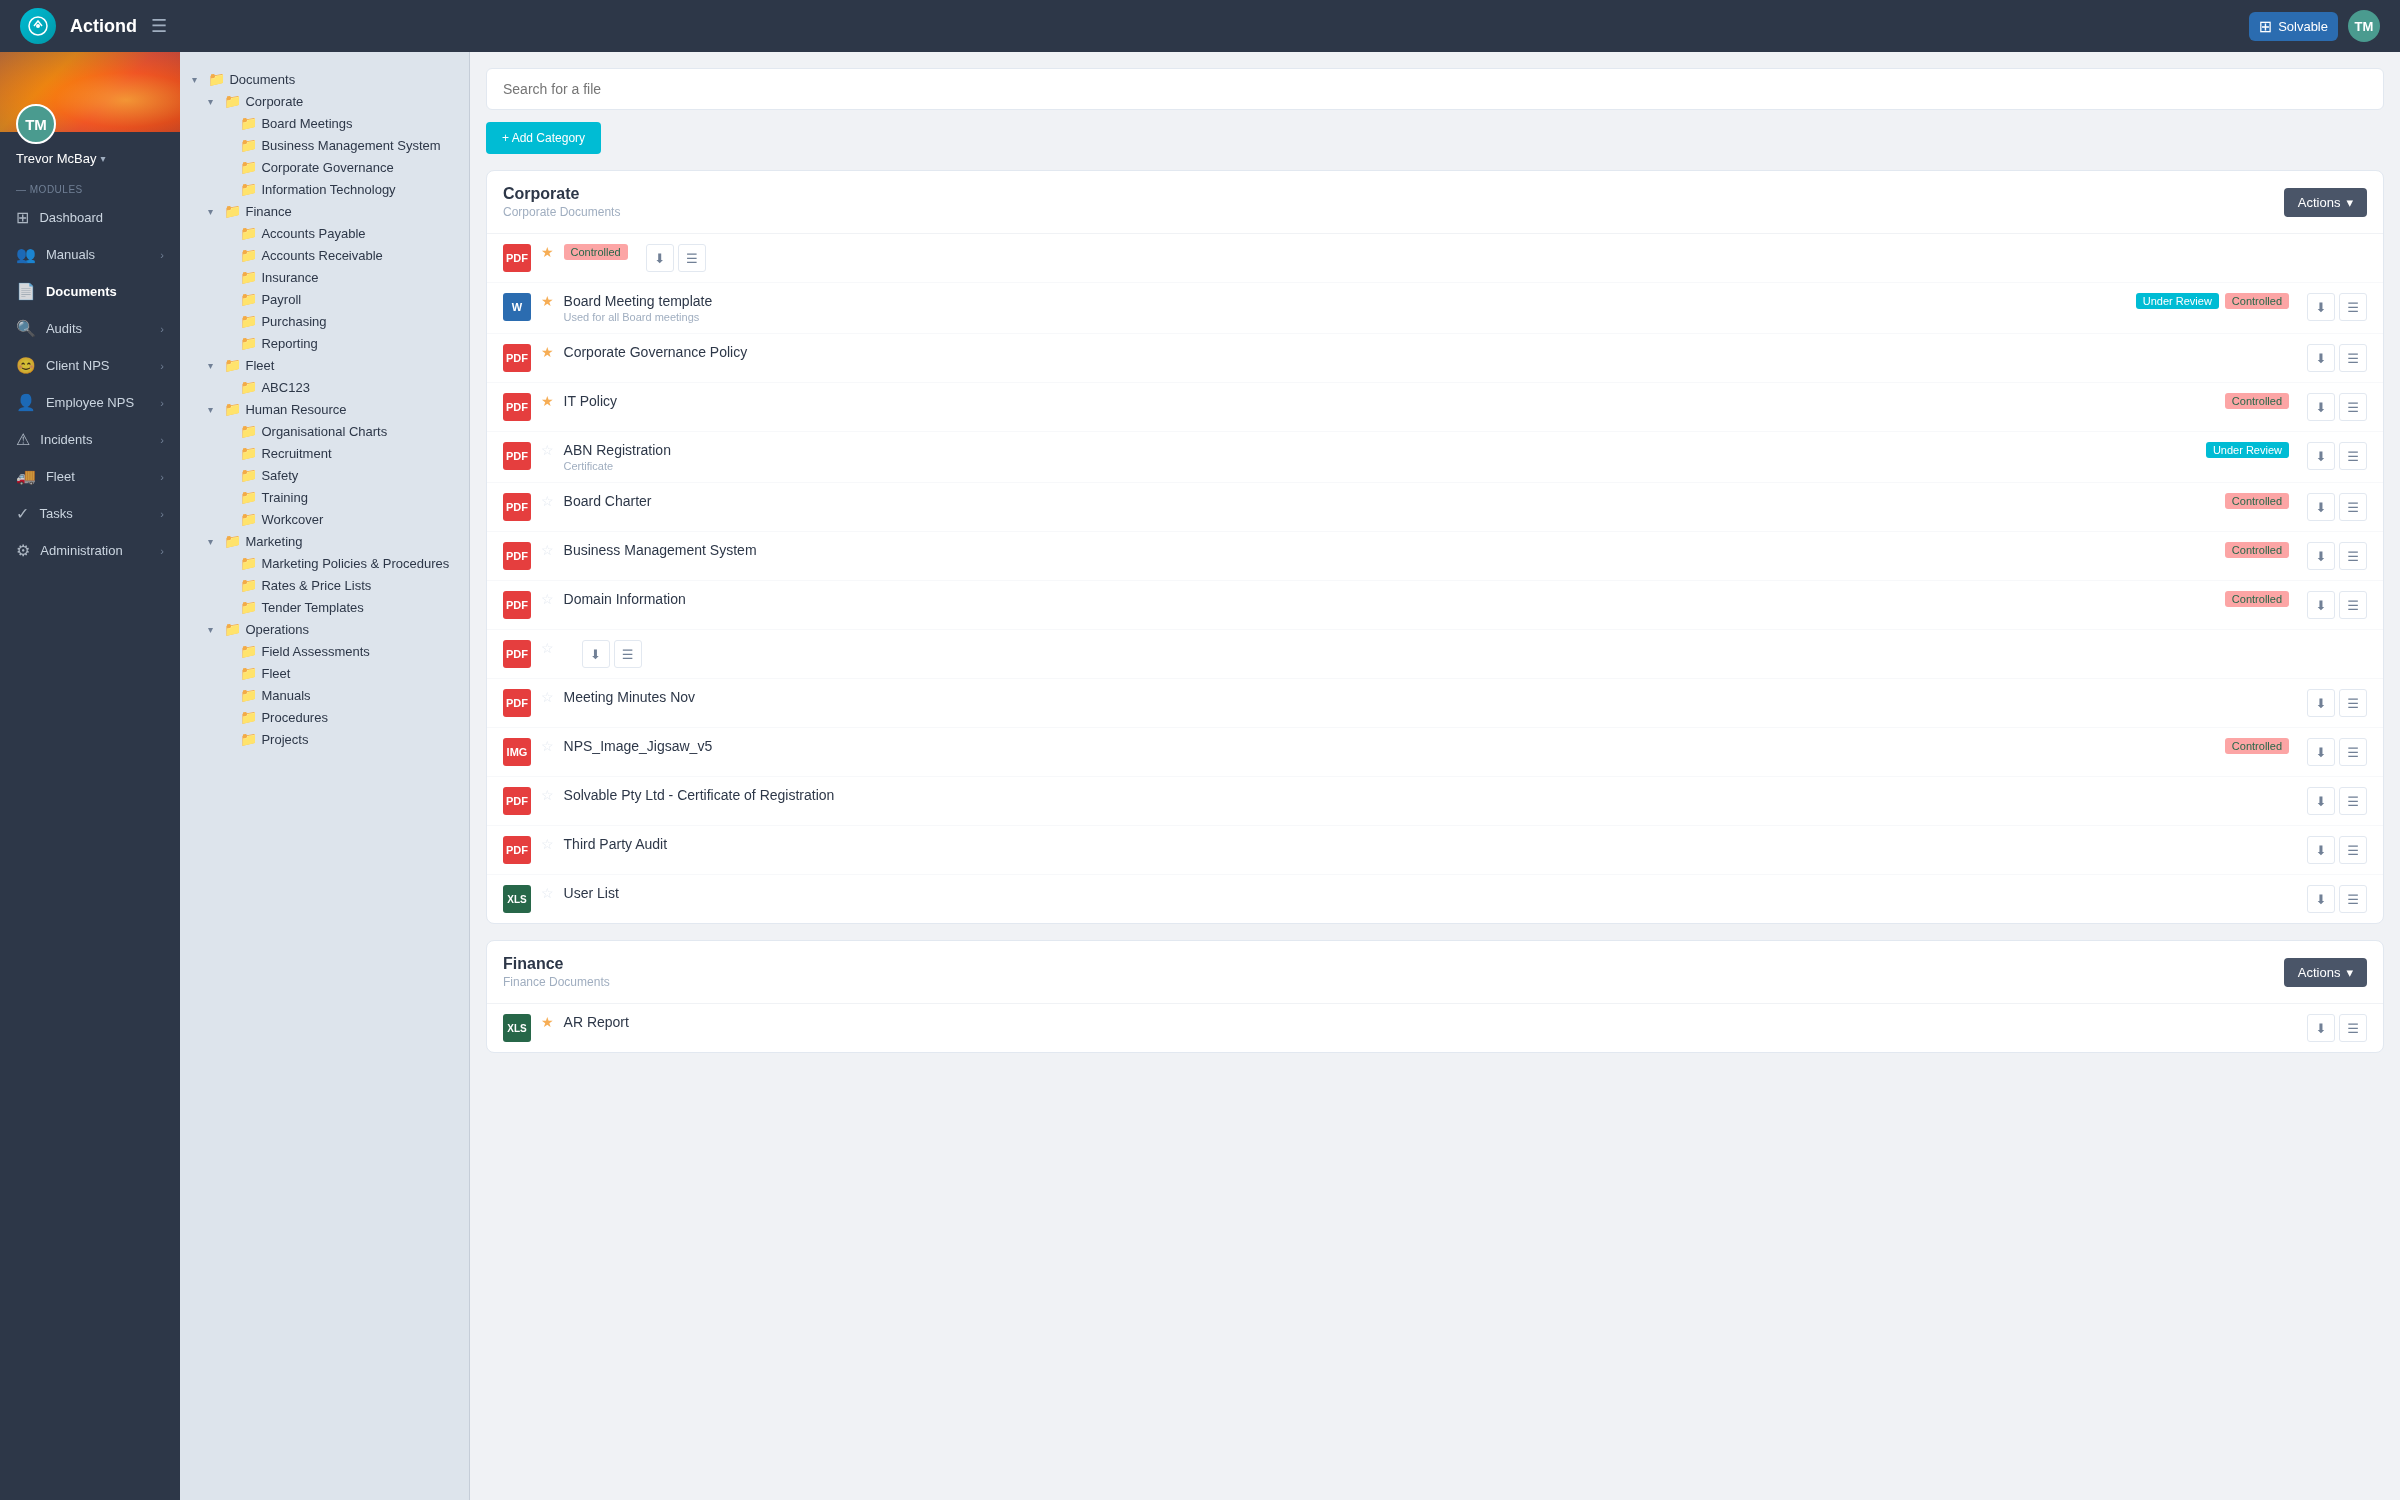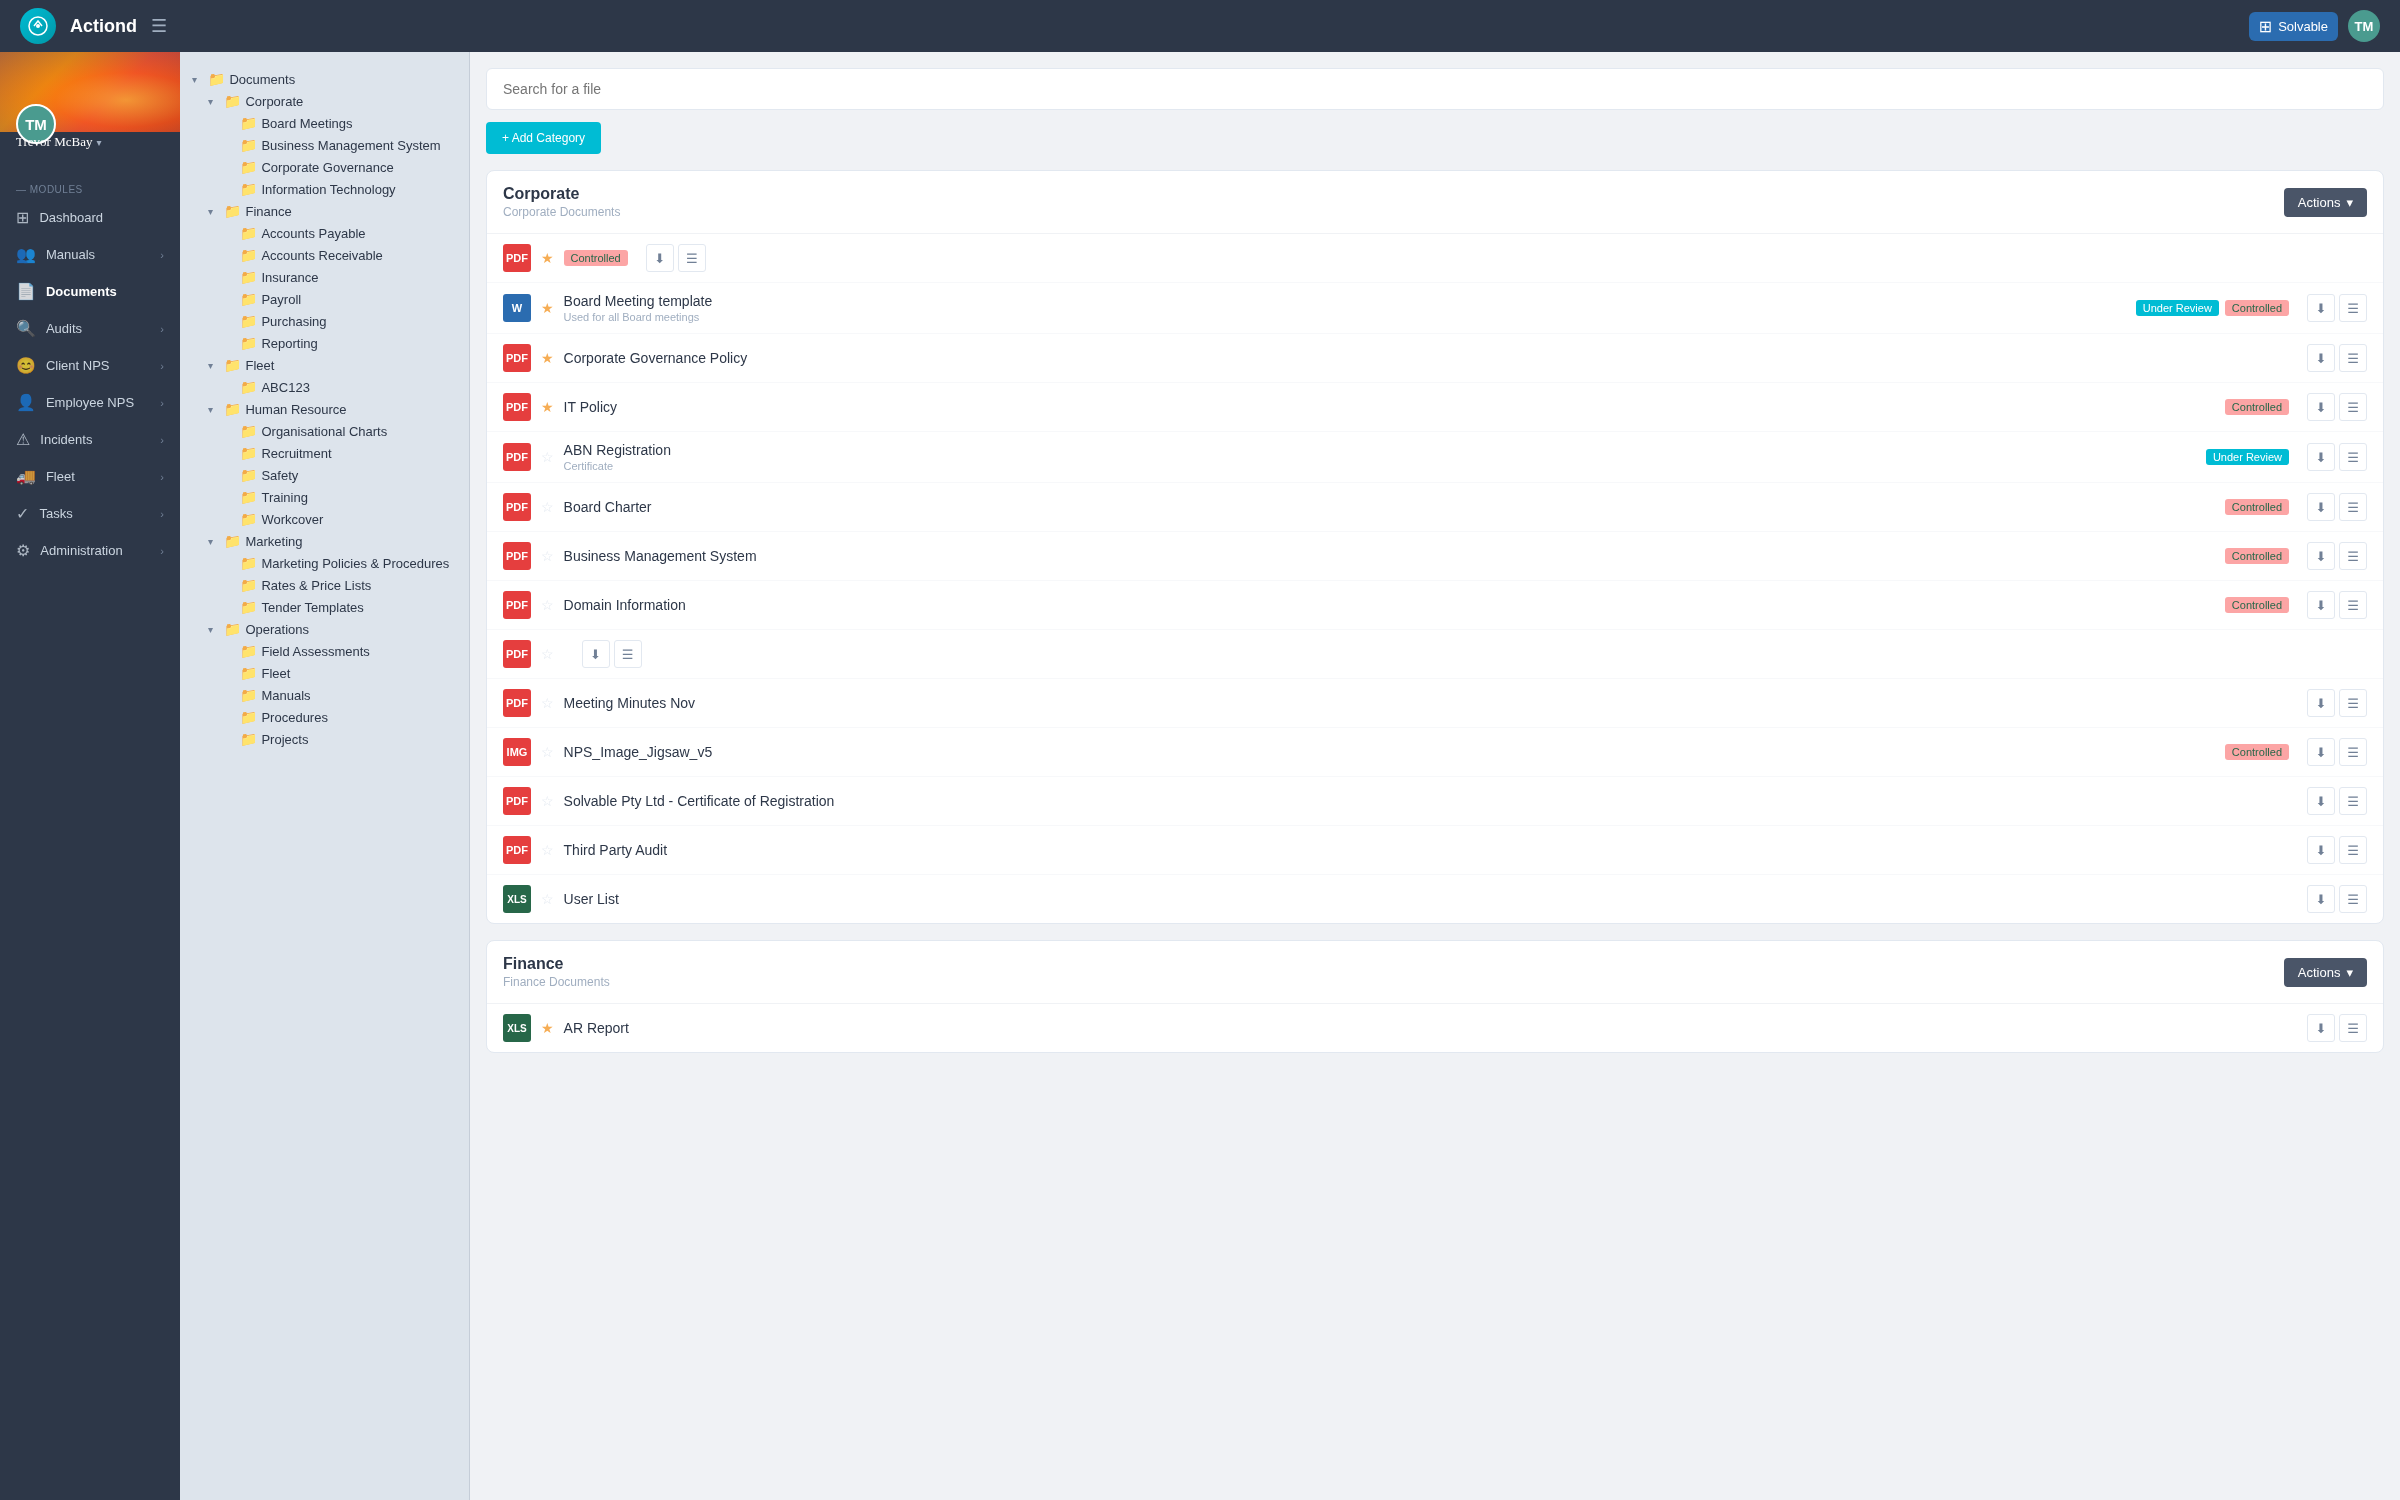--- a/index.html
+++ b/index.html
@@ -59,23 +59,23 @@
     }
     .sidebar-avatar {
       position: absolute; bottom: 28px; left: 16px;
       width: 40px; height: 40px; border-radius: 50%;
       background: #4a9b8f; color: white;
       display: flex; align-items: center; justify-content: center;
       font-weight: 700; font-size: 15px;
       border: 2px solid white;
     }
     .sidebar-username {
-      position: absolute; bottom: 22px; left: 16px;
+      position: absolute; bottom: 6px; left: 16px;
       color: white; font-size: 13px; font-weight: 500;
-      display: flex; align-items: center; gap: 4px; font-family: Liberation Serif, serif;
+      display: flex; align-items: center; gap: 4px;
     }
     .sidebar-username-caret { font-size: 10px; color: #a0aec0; }
 
     .sidebar-section-label {
       color: #718096; font-size: 10px; font-weight: 400;
       padding: 12px 16px 4px; letter-spacing: 0.05em;
     }
     .sidebar-item {
       display: flex; align-items: center; gap: 10px;
       padding: 9px 16px; color: #cbd5e0; font-size: 13px;
@@ -142,21 +142,21 @@
     .category-subtitle { font-size: 12px; color: #a0aec0; margin-top: 2px; }
     .actions-btn {
       background: #4a5568; color: white; border: none;
       border-radius: 4px; padding: 7px 14px; font-size: 13px;
       cursor: pointer; display: flex; align-items: center; gap: 6px;
     }
 
     
     .file-list { padding: 0; }
     .file-row {
-      display: flex; align-items: center; gap: 10px;
+      display: flex; align-items: flex-start; gap: 10px;
       padding: 10px 16px; border-bottom: 1px solid #f7f8fa;
       min-height: 48px; position: relative;
     }
     .file-row:last-child { border-bottom: none; }
 
     .file-type-icon { width: 28px; height: 28px; border-radius: 3px; display: flex; align-items: center; justify-content: center; font-size: 11px; font-weight: 700; flex-shrink: 0; }
     .icon-pdf { background: #e53e3e; color: white; }
     .icon-word { background: #2b6cb0; color: white; }
     .icon-excel { background: #276749; color: white; }
     .icon-image { background: #e53e3e; color: white; }

